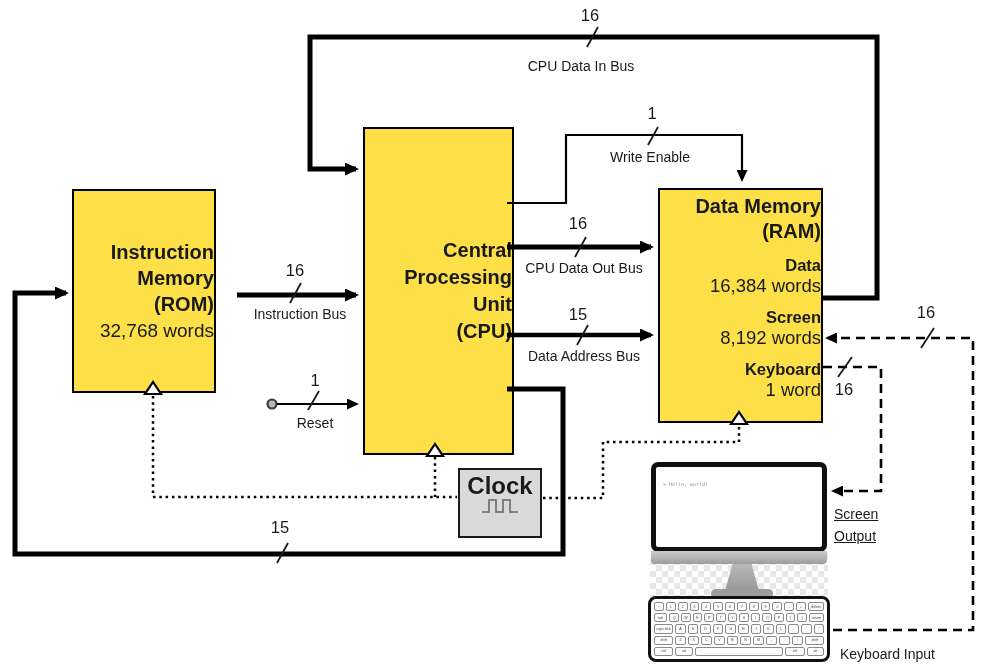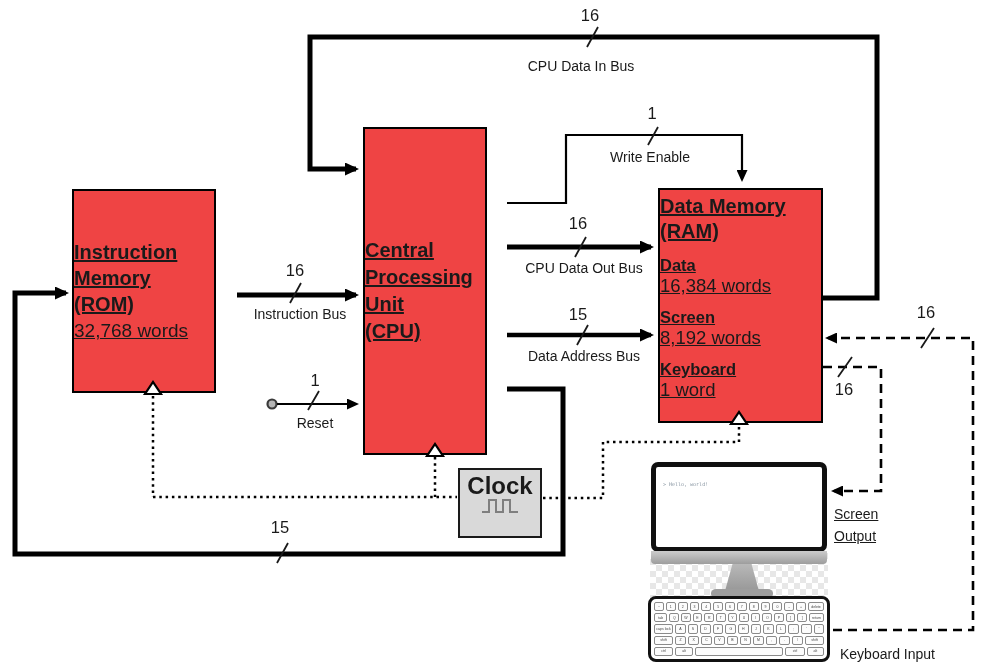--- a/index.html
+++ b/index.html
@@ -3,30 +3,29 @@
 <meta charset="utf-8">
 <style>
   html,body { margin:0; padding:0; background:#fff; }
   .canvas {
     position:relative; width:998px; height:672px; background:#ffffff;
     font-family:"Liberation Sans", sans-serif; color:#1a1a1a; overflow:hidden;
   }
   
   .chip {
     position:absolute; box-sizing:border-box;
-    background:#ef4444; border:2px solid #000;
-    display:flex; flex-direction:column; align-items:flex-start; z-index:2;
+    background:#fde047; border:2px solid #000;
+    display:flex; flex-direction:column; align-items:flex-end; z-index:2;
     text-align:center;
-    text-decoration:underline;
   }
   .chip.center { justify-content:center; }
   .chip-line   { font-size:20px; font-weight:bold; line-height:26px; }
   .chip-sub    { font-size:19px; line-height:24px; margin-top:2px; }
   .rom  { left:72px;  top:189px; width:144px; height:204px; }
-  .cpu  { left:363px; top:127px; width:124px; height:328px; }
+  .cpu  { left:363px; top:127px; width:151px; height:328px; }
   .cpu .chip-line { line-height:27px; }
   .ram  { left:658px; top:188px; width:165px; height:235px; padding-top:4px; }
   .ram-title   { font-size:20px; font-weight:bold; line-height:25px; }
   .ram-sec     { font-size:16.5px; font-weight:bold; line-height:19px; margin-top:12px; }
   .ram-size    { font-size:18.5px; line-height:21px; }
   .clock {
     position:absolute; box-sizing:border-box; left:458px; top:468px; width:84px; height:70px;
     background:#d9d9d9; border:2.5px solid #1a1a1a; z-index:2;
     display:flex; flex-direction:column; align-items:center; padding-top:5px;
   }

